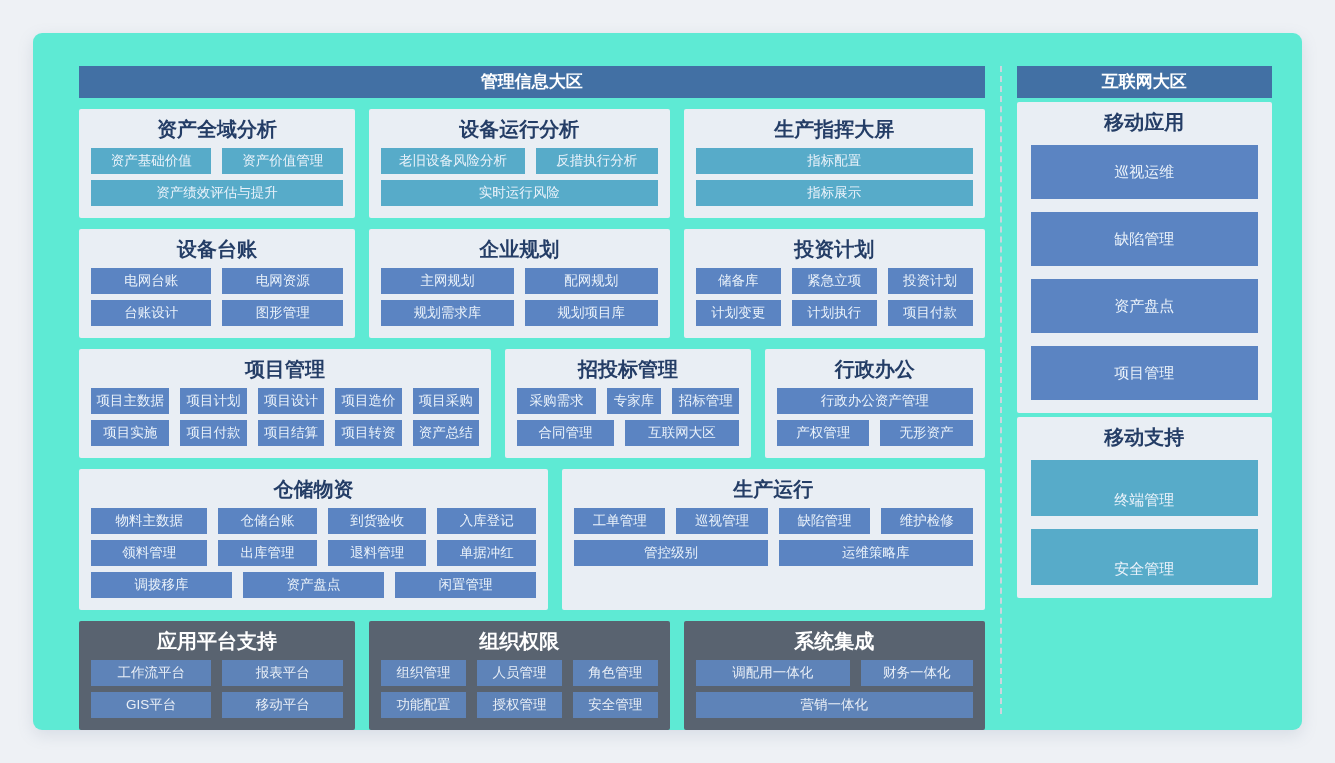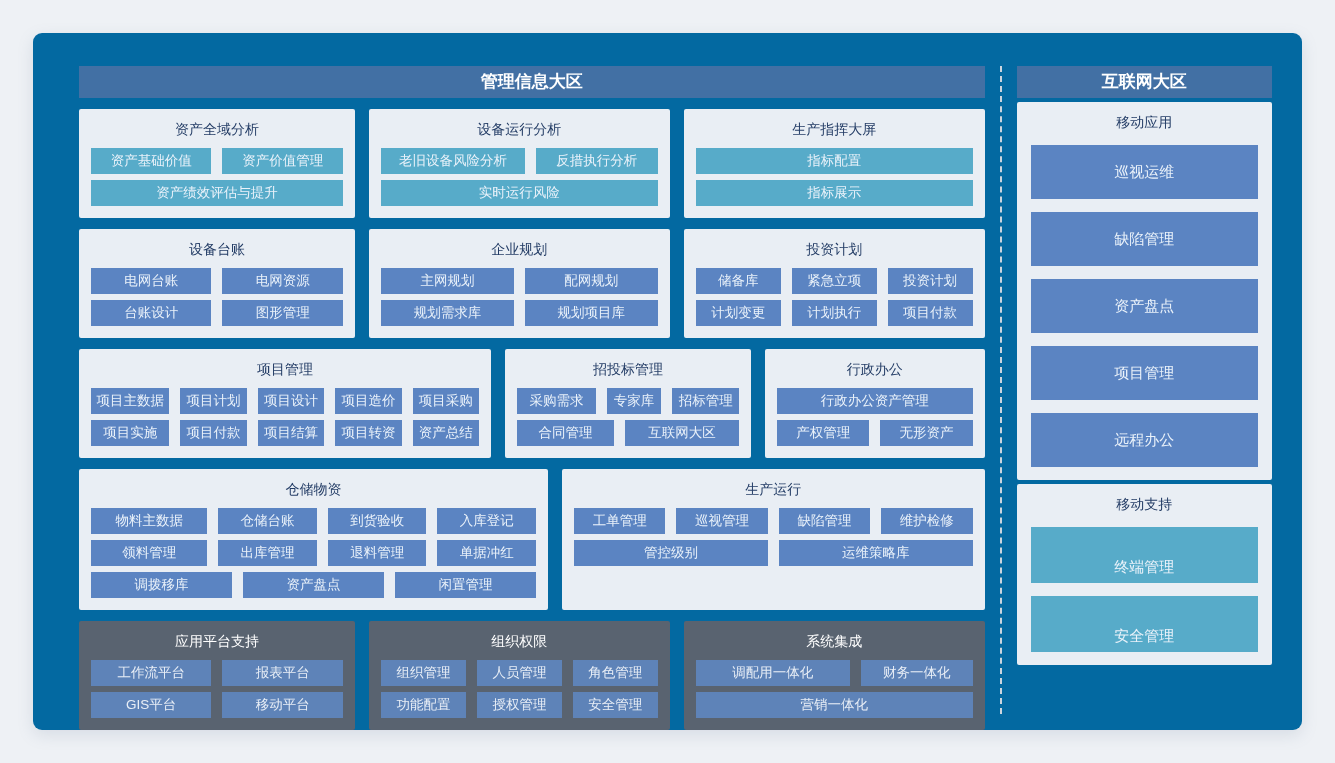--- a/index.html
+++ b/index.html
@@ -5,21 +5,21 @@
   * { box-sizing: border-box; margin: 0; padding: 0; }
   html, body { width: 1335px; height: 763px; }
   body {
     background: #eef1f5;
     font-family: "Liberation Sans", sans-serif;
   }
   .card {
     position: absolute;
     left: 33px; top: 33px;
     width: 1269px; height: 697px;
-    background: #0369a1;
+    background: #5eead4;
     border-radius: 9px;
     box-shadow: 0 5px 16px rgba(110,130,155,.18);
     padding: 33px 30px 18px 46px;
     display: flex;
     align-items: flex-start;
   }
   .zone { display: block; }
   .left-zone  { flex: 904 0 0; }
   .right-zone { flex: 255 0 0; }
   .divider {
@@ -39,22 +39,22 @@
   }
   .grid-row { display: flex; gap: 14px; margin-top: 11px; align-items: stretch; }
   .group {
     background: #e9eef4;
     padding: 8px 12px 12px;
     border-radius: 2px;
   }
   .group-title {
     text-align: center;
     color: #243d66;
-    font-size: 14px;
-    font-weight: normal;
+    font-size: 20px;
+    font-weight: bold;
     line-height: 25px;
   }
   .btn-row { display: flex; gap: 11px; margin-top: 6px; }
   .btn {
     flex: 1;
     height: 26px;
     line-height: 26px;
     text-align: center;
     color: #eaf2fa;
     background: #5b84c2;
@@ -280,21 +280,20 @@
 
   <div class="zone right-zone">
     <div class="zone-header">互联网大区</div>
 
     <div class="group">
       <div class="group-title">移动应用</div>
       <div class="btn tall first">巡视运维</div>
       <div class="btn tall">缺陷管理</div>
       <div class="btn tall">资产盘点</div>
       <div class="btn tall">项目管理</div>
-      <div class="btn tall">远程办公</div>
     </div>
 
     <div class="group">
       <div class="group-title">移动支持</div>
       <div class="btn teal tall2 first">终端管理</div>
       <div class="btn teal tall2">安全管理</div>
     </div>
   </div>
 
 </div>

